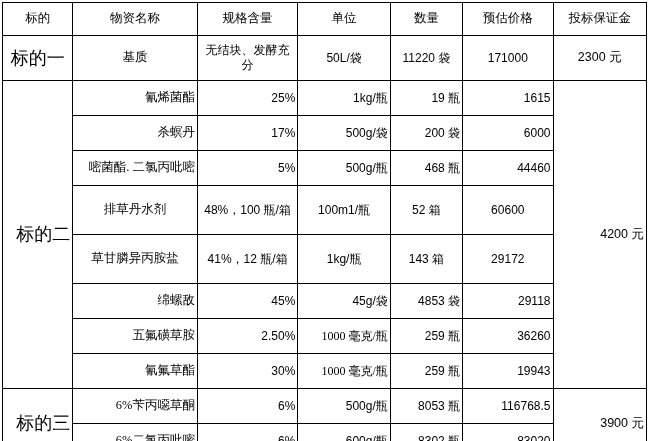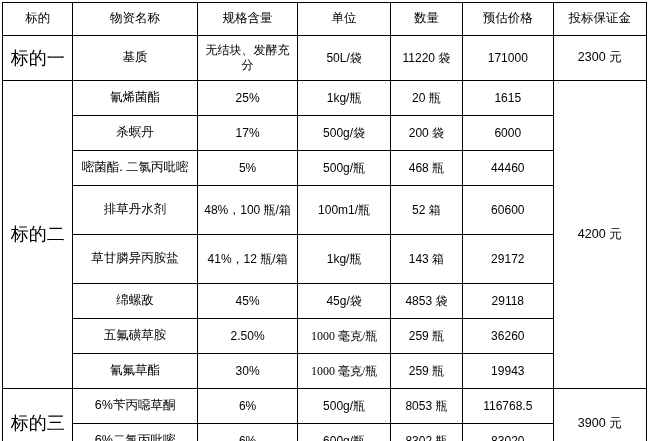--- a/index.html
+++ b/index.html
@@ -39,30 +39,31 @@
   td.head {
     font-size: 12.5px;
     height: 30px;
     margin-left: 46px;
   }
   td.lot {
     font-size: 18px;
   }
   td.name {
     font-size: 12.5px;
+    font-family: Liberation Serif, serif;
   }
   td.spec, td.unit, td.qty, td.price, td.deposit {
     font-size: 12px;
   }
   td.deposit {
     font-size: 12.5px;
   }
   tr.r-head td { height: 28px; }
   tr.r1 td { height: 40px; }
-  tr.data td { height: 30px; }
+  tr.data td { height: 30px; text-align: right; }
   tr.tall td { height: 44px; }
   .colw1 { width: 70px; }
   .colw2 { width: 124px; }
   .colw3 { width: 100px; }
   .colw4 { width: 92px; }
   .colw5 { width: 72px; }
   .colw6 { width: 90px; }
   .colw7 { width: 93px; }
   .nowrap { white-space: nowrap; font-family: Liberation Serif, serif; }
 </style>
@@ -99,21 +100,21 @@
         <td class="qty">11220 袋</td>
         <td class="price">171000</td>
         <td class="deposit" rowspan="1">2300 元</td>
       </tr>
 
       <tr class="data">
         <td class="lot" rowspan="8">标的二</td>
         <td class="name">氰烯菌酯</td>
         <td class="spec">25%</td>
         <td class="unit">1kg/瓶</td>
-        <td class="qty">20 瓶</td>
+        <td class="qty">19 瓶</td>
         <td class="price">1615</td>
         <td class="deposit" rowspan="8">4200 元</td>
       </tr>
       <tr class="data">
         <td class="name">杀螟丹</td>
         <td class="spec">17%</td>
         <td class="unit">500g/袋</td>
         <td class="qty">200 袋</td>
         <td class="price">6000</td>
       </tr>

